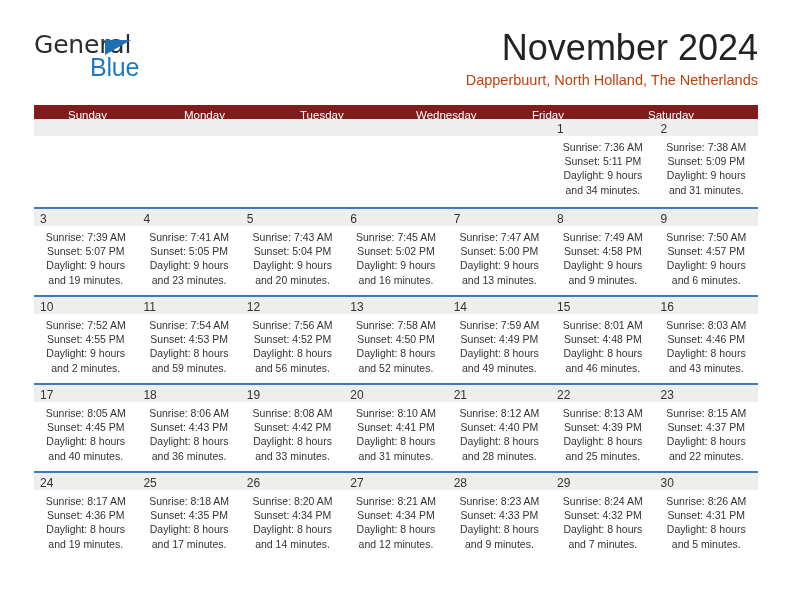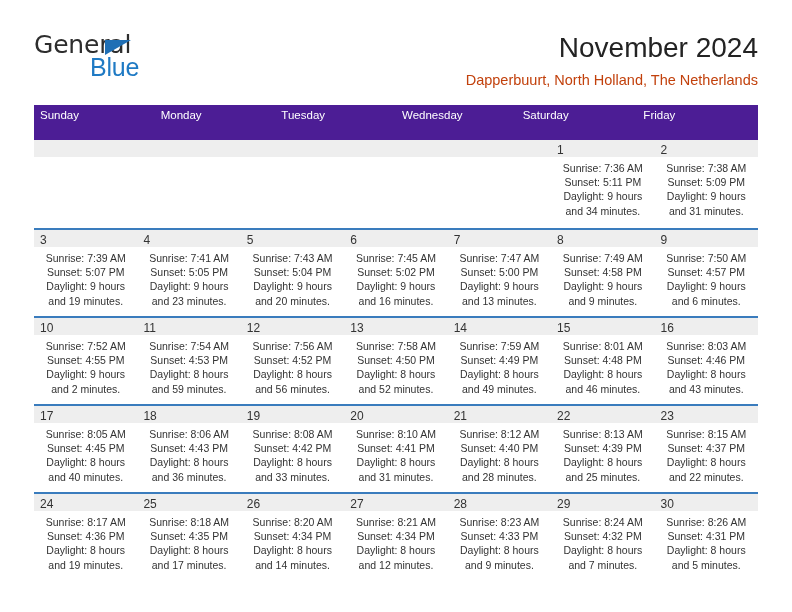--- a/index.html
+++ b/index.html
@@ -69,21 +69,21 @@
     line-height: 26px;
   }
 
   .titles {
     position: absolute;
     right: 0;
     top: 0;
     text-align: right;
   }
   .month-title {
-    font-size: 28px;
+    font-size: 36px;
     font-weight: 400;
     color: #232323;
     line-height: 36px;
     white-space: nowrap;
   }
   .location-subtitle {
     font-size: 14.5px;
     font-weight: 400;
     color: #c2410c;
     line-height: 22px;
@@ -94,22 +94,23 @@
   
   .calendar {
     position: absolute;
     left: 34px;
     top: 105px;
     width: 724px;
   }
 
   .weekday-row {
     display: flex;
-    background: #4c1d95;
-    height: 35px;
+    background: #7f1d1d;
+    height: 14px;
+    padding-left: 28px;
   }
   .weekday-cell {
     flex: 1 1 0;
     color: #ffffff;
     font-size: 11.5px;
     line-height: 20px;
     padding-left: 6px;
     box-sizing: border-box;
     white-space: nowrap;
     overflow: hidden;
@@ -175,22 +176,22 @@
     </div>
 
   </div>
 
   <div class="calendar">
     <div class="weekday-row" id="weekday-row">
         <div class="weekday-cell">Sunday</div>
         <div class="weekday-cell">Monday</div>
         <div class="weekday-cell">Tuesday</div>
         <div class="weekday-cell">Wednesday</div>
+        <div class="weekday-cell">Friday</div>
         <div class="weekday-cell">Saturday</div>
-        <div class="weekday-cell">Friday</div>
       </div>
     <div id="weeks-container">
         <div class="week-row first">
           <div class="day-cell">
             <div class="day-number-band"><span class="day-number"></span></div>
             <div class="day-details"></div>
           </div>
           <div class="day-cell">
             <div class="day-number-band"><span class="day-number"></span></div>
             <div class="day-details"></div>

